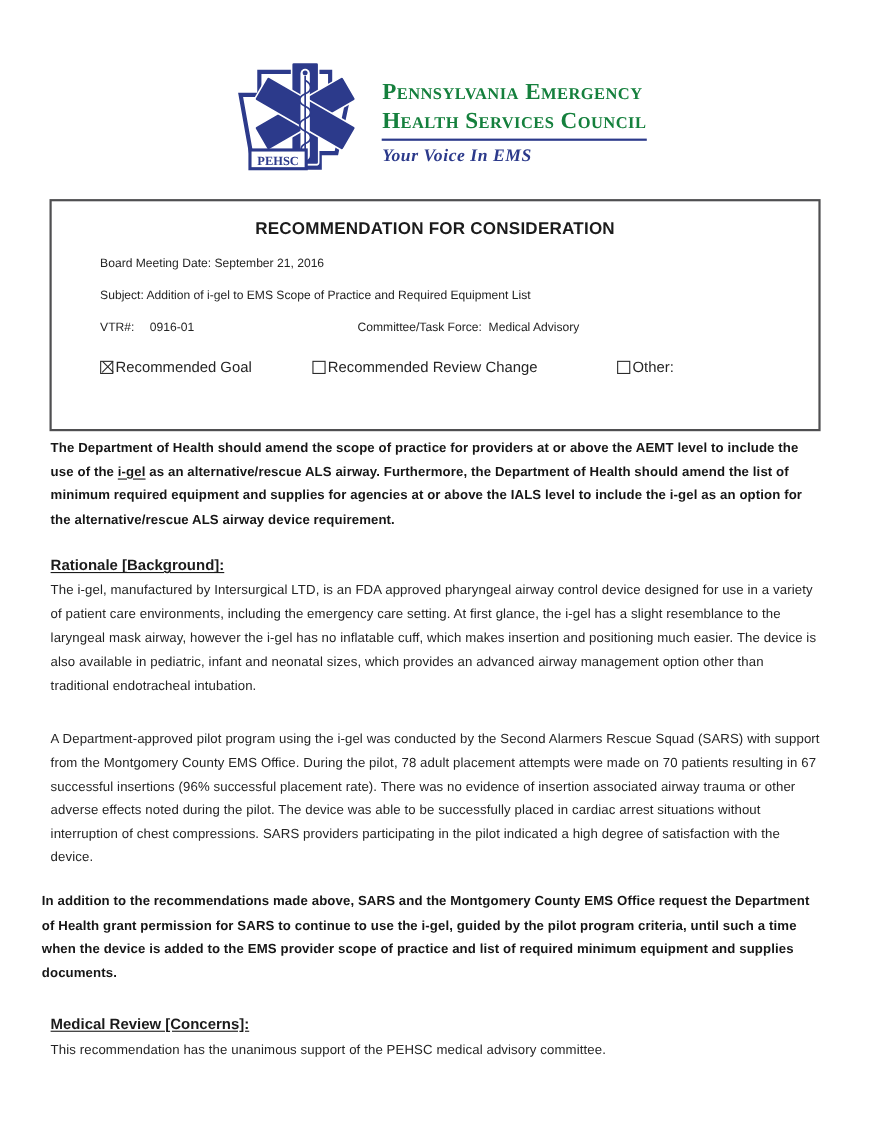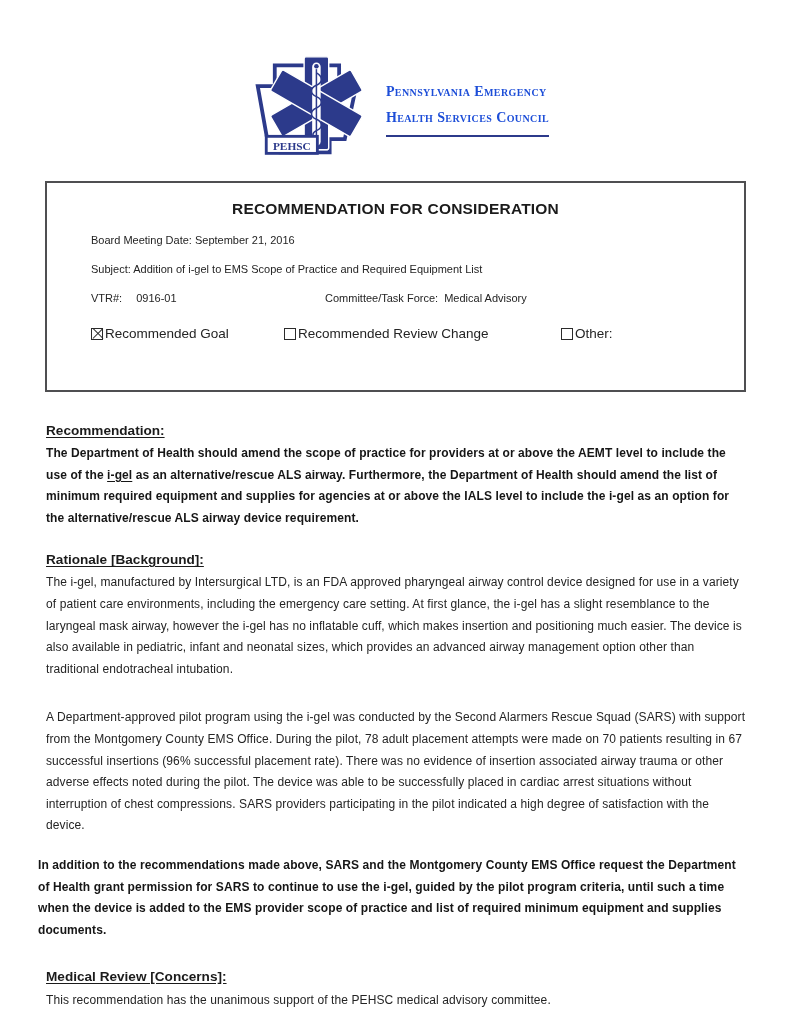--- a/index.html
+++ b/index.html
@@ -21,24 +21,24 @@
     justify-content: center;
     align-items: center;
     gap: 16px;
   }
   .logo-mark { width: 128px; height: 106px; flex: 0 0 auto; }
   .logo-textblock { padding-top: 6px; }
   .org-line {
     font-family: "Liberation Serif", serif;
     font-variant: small-caps;
     font-weight: 700;
-    font-size: 14px;
+    font-size: 21px;
     line-height: 26px;
     letter-spacing: 0.4px;
-    color: #1d4ed8;
+    color: #15803d;
   }
   .logo-rule {
     height: 0;
     border-top: 2.5px solid #2c3a8b;
     margin: 4px 0 5px 0;
   }
   .tagline {
     font-family: "Liberation Serif", serif;
     font-style: italic;
     font-weight: 700;
@@ -145,20 +145,21 @@
       <path d="M78,16 L78,94" stroke="#2c3a8b" stroke-width="1.6" fill="none"></path>
       <path d="M78,20 C85,24 85,30 78,33 C71,36 71,42 78,45 C85,48 85,54 78,57 C71,60 71,66 78,69 C85,72 85,78 78,81 C73,83.5 73,88 78,90" stroke="#2c3a8b" stroke-width="1.6" fill="none"></path>
 
       <rect x="25" y="87" width="54" height="18" fill="#ffffff" stroke="#2c3a8b" stroke-width="3"></rect>
       <text x="52" y="101" text-anchor="middle" font-family="Liberation Serif, serif" font-size="12" font-weight="bold" fill="#2c3a8b">PEHSC</text>
     </svg>
     <div class="logo-textblock">
       <div class="org-line">Pennsylvania Emergency</div>
       <div class="org-line">Health Services Council</div>
       <div class="logo-rule"></div>
+      <div class="tagline">Your Voice In EMS</div>
     </div>
   </header>
 
   <section class="header-box">
     <h1 class="hb-title">RECOMMENDATION FOR CONSIDERATION</h1>
 
     <p class="hb-row"><span>Board Meeting Date: September 21, 2016</span></p>
 
     <p class="hb-row"><span>Subject: Addition of i-gel to EMS Scope of Practice and Required Equipment List</span></p>
 
@@ -175,21 +176,20 @@
       </span>
       <span class="check-item pos-2">
         <span class="cb" data-checked="false"></span>
         <span>Other:</span>
       </span>
     </div>
   </section>
 
   <main class="doc-body">
 
-    <h2 class="section-heading mt-rec-head">Recommendation:</h2>
     <p class="para bold mt-rec-para"><span>The Department of Health should amend the scope of practice for providers at or above the AEMT level to include the use of the </span><span class="u-igel">i-gel</span><span> as an alternative/rescue ALS airway. Furthermore, the Department of Health should amend the list of minimum required equipment and supplies for agencies at or above the IALS level to include the i-gel as an option for the alternative/rescue ALS airway device requirement.</span></p>
 
     <h2 class="section-heading mt-rat-head">Rationale [Background]:</h2>
     <p class="para mt-rat-para1">The i-gel, manufactured by Intersurgical LTD, is an FDA approved pharyngeal airway control device designed for use in a variety of patient care environments, including the emergency care setting. At first glance, the i-gel has a slight resemblance to the laryngeal mask airway, however the i-gel has no inflatable cuff, which makes insertion and positioning much easier. The device is also available in pediatric, infant and neonatal sizes, which provides an advanced airway management option other than traditional endotracheal intubation.</p>
     <p class="para mt-rat-para2">A Department-approved pilot program using the i-gel was conducted by the Second Alarmers Rescue Squad (SARS) with support from the Montgomery County EMS Office. During the pilot, 78 adult placement attempts were made on 70 patients resulting in 67 successful insertions (96% successful placement rate). There was no evidence of insertion associated airway trauma or other adverse effects noted during the pilot. The device was able to be successfully placed in cardiac arrest situations without interruption of chest compressions. SARS providers participating in the pilot indicated a high degree of satisfaction with the device.</p>
     <p class="para bold mt-rat-para3">In addition to the recommendations made above, SARS and the Montgomery County EMS Office request the Department of Health grant permission for SARS to continue to use the i-gel, guided by the pilot program criteria, until such a time when the device is added to the EMS provider scope of practice and list of required minimum equipment and supplies documents.</p>
 
     <h2 class="section-heading mt-med-head">Medical Review [Concerns]:</h2>
     <p class="para mt-med-para">This recommendation has the unanimous support of the PEHSC medical advisory committee.</p>
 

